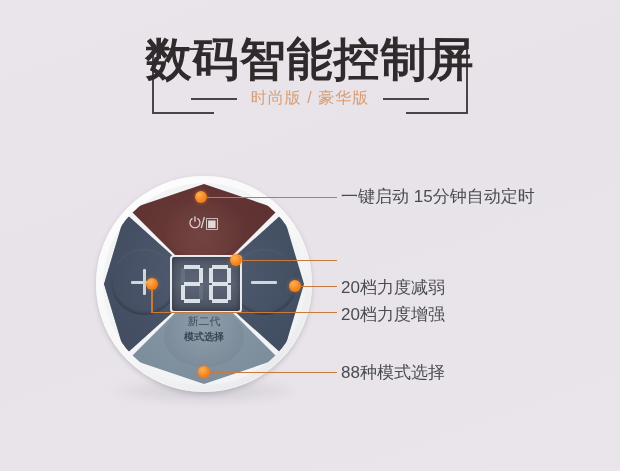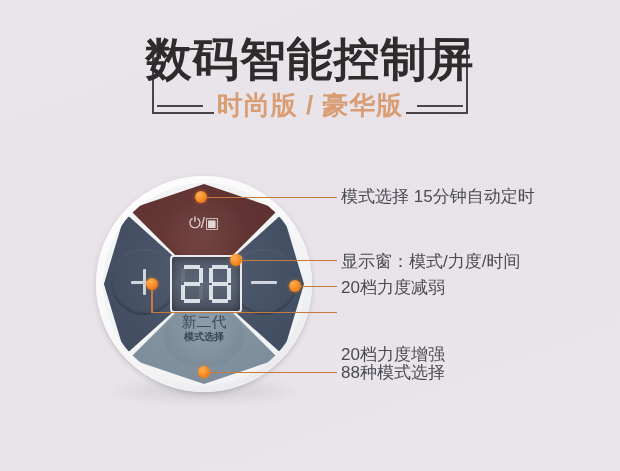--- a/index.html
+++ b/index.html
@@ -69,22 +69,22 @@
     align-items: center;
     justify-content: center;
     gap: 14px;
   }
   .sub-line {
     width: 46px;
     height: 2px;
     background: #4a4449;
   }
   #subtitle-text {
-    font-size: 26px;
-    font-weight: bold;
+    font-size: 16px;
+    font-weight: normal;
     color: #d99d74;
     letter-spacing: 1px;
     white-space: nowrap;
   }
 
   
   #device {
     position: absolute;
     left: 96px;
     top: 176px;
@@ -256,21 +256,21 @@
     height: 58px;
     border-radius: 46% 46% 50% 50%;
     background: radial-gradient(circle at 50% 40%, rgba(255,255,255,0.07) 0%, rgba(0,0,0,0.04) 70%);
   }
   #mode-line1 {
     position: absolute;
     left: 0;
     top: 6px;
     width: 80px;
     text-align: center;
-    font-size: 15px;
+    font-size: 11px;
     color: #3d4a57;
     line-height: 13px;
     white-space: nowrap;
   }
   #mode-line2 {
     position: absolute;
     left: 0;
     top: 20px;
     width: 80px;
     text-align: center;
@@ -301,21 +301,21 @@
   .annot {
     position: absolute;
     font-size: 17px;
     color: #4a4a52;
     white-space: nowrap;
     line-height: 22px;
   }
   #annot-0 { left: 341px; top: 186px; }
   #annot-1 { left: 341px; top: 251px; }
   #annot-2 { left: 341px; top: 277px; }
-  #annot-3 { left: 341px; top: 304px; margin-top: 40px; }
+  #annot-3 { left: 341px; top: 304px; }
   #annot-4 { left: 341px; top: 362px; }
 </style>
 </head>
 <body>
 
 <div id="page">
 
   <div id="title-block">
     <div class="bracket" id="bracket-left"></div>
     <div class="bracket" id="bracket-right"></div>
@@ -378,25 +378,24 @@
           <span class="seg seg-v s-c"></span>
           <span class="seg seg-h s-d"></span>
         </div>
       </div>
 
     </div>
   </div>
 
   <div class="callout-dot" style="left:195px; top:191px;"></div>
   <div class="callout-line line-h" style="left:207px; top:196.5px; width:130px;"></div>
-  <div class="annot" id="annot-0">模式选择 15分钟自动定时</div>
+  <div class="annot" id="annot-0">一键启动 15分钟自动定时</div>
 
   <div class="callout-dot" style="left:230px; top:254px;"></div>
   <div class="callout-line line-h" style="left:242px; top:259.5px; width:95px;"></div>
-  <div class="annot" id="annot-1">显示窗：模式/力度/时间</div>
 
   <div class="callout-dot" style="left:289px; top:280px;"></div>
   <div class="callout-line line-h" style="left:301px; top:285.5px; width:36px;"></div>
   <div class="annot" id="annot-2">20档力度减弱</div>
 
   <div class="callout-dot" style="left:146px; top:278px;"></div>
   <div class="callout-line line-v" style="left:151.3px; top:290px; height:23px;"></div>
   <div class="callout-line line-h" style="left:151px; top:312px; width:186px;"></div>
   <div class="annot" id="annot-3">20档力度增强</div>
 

